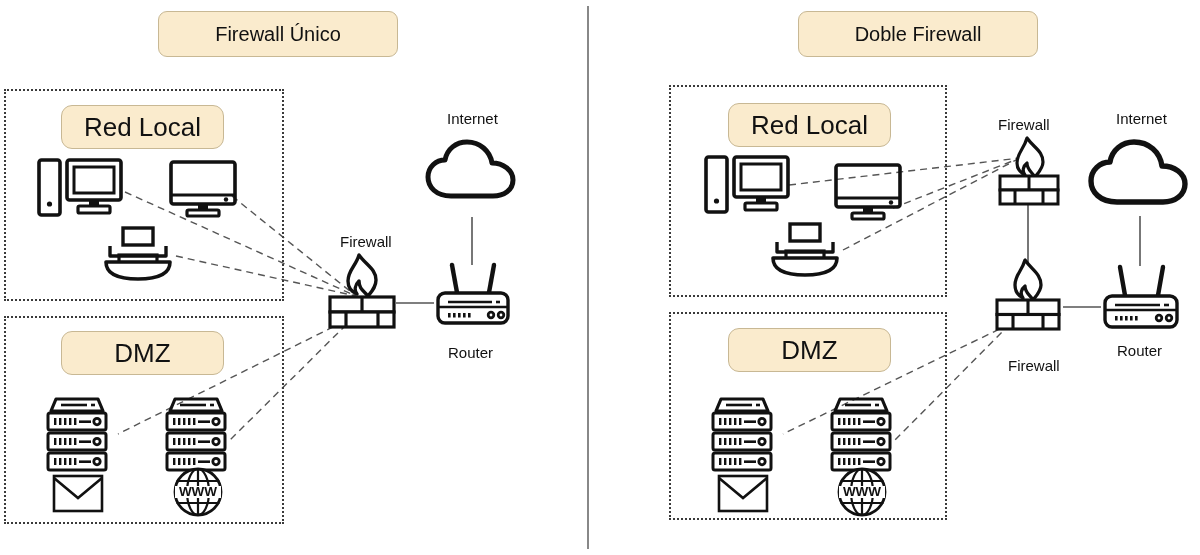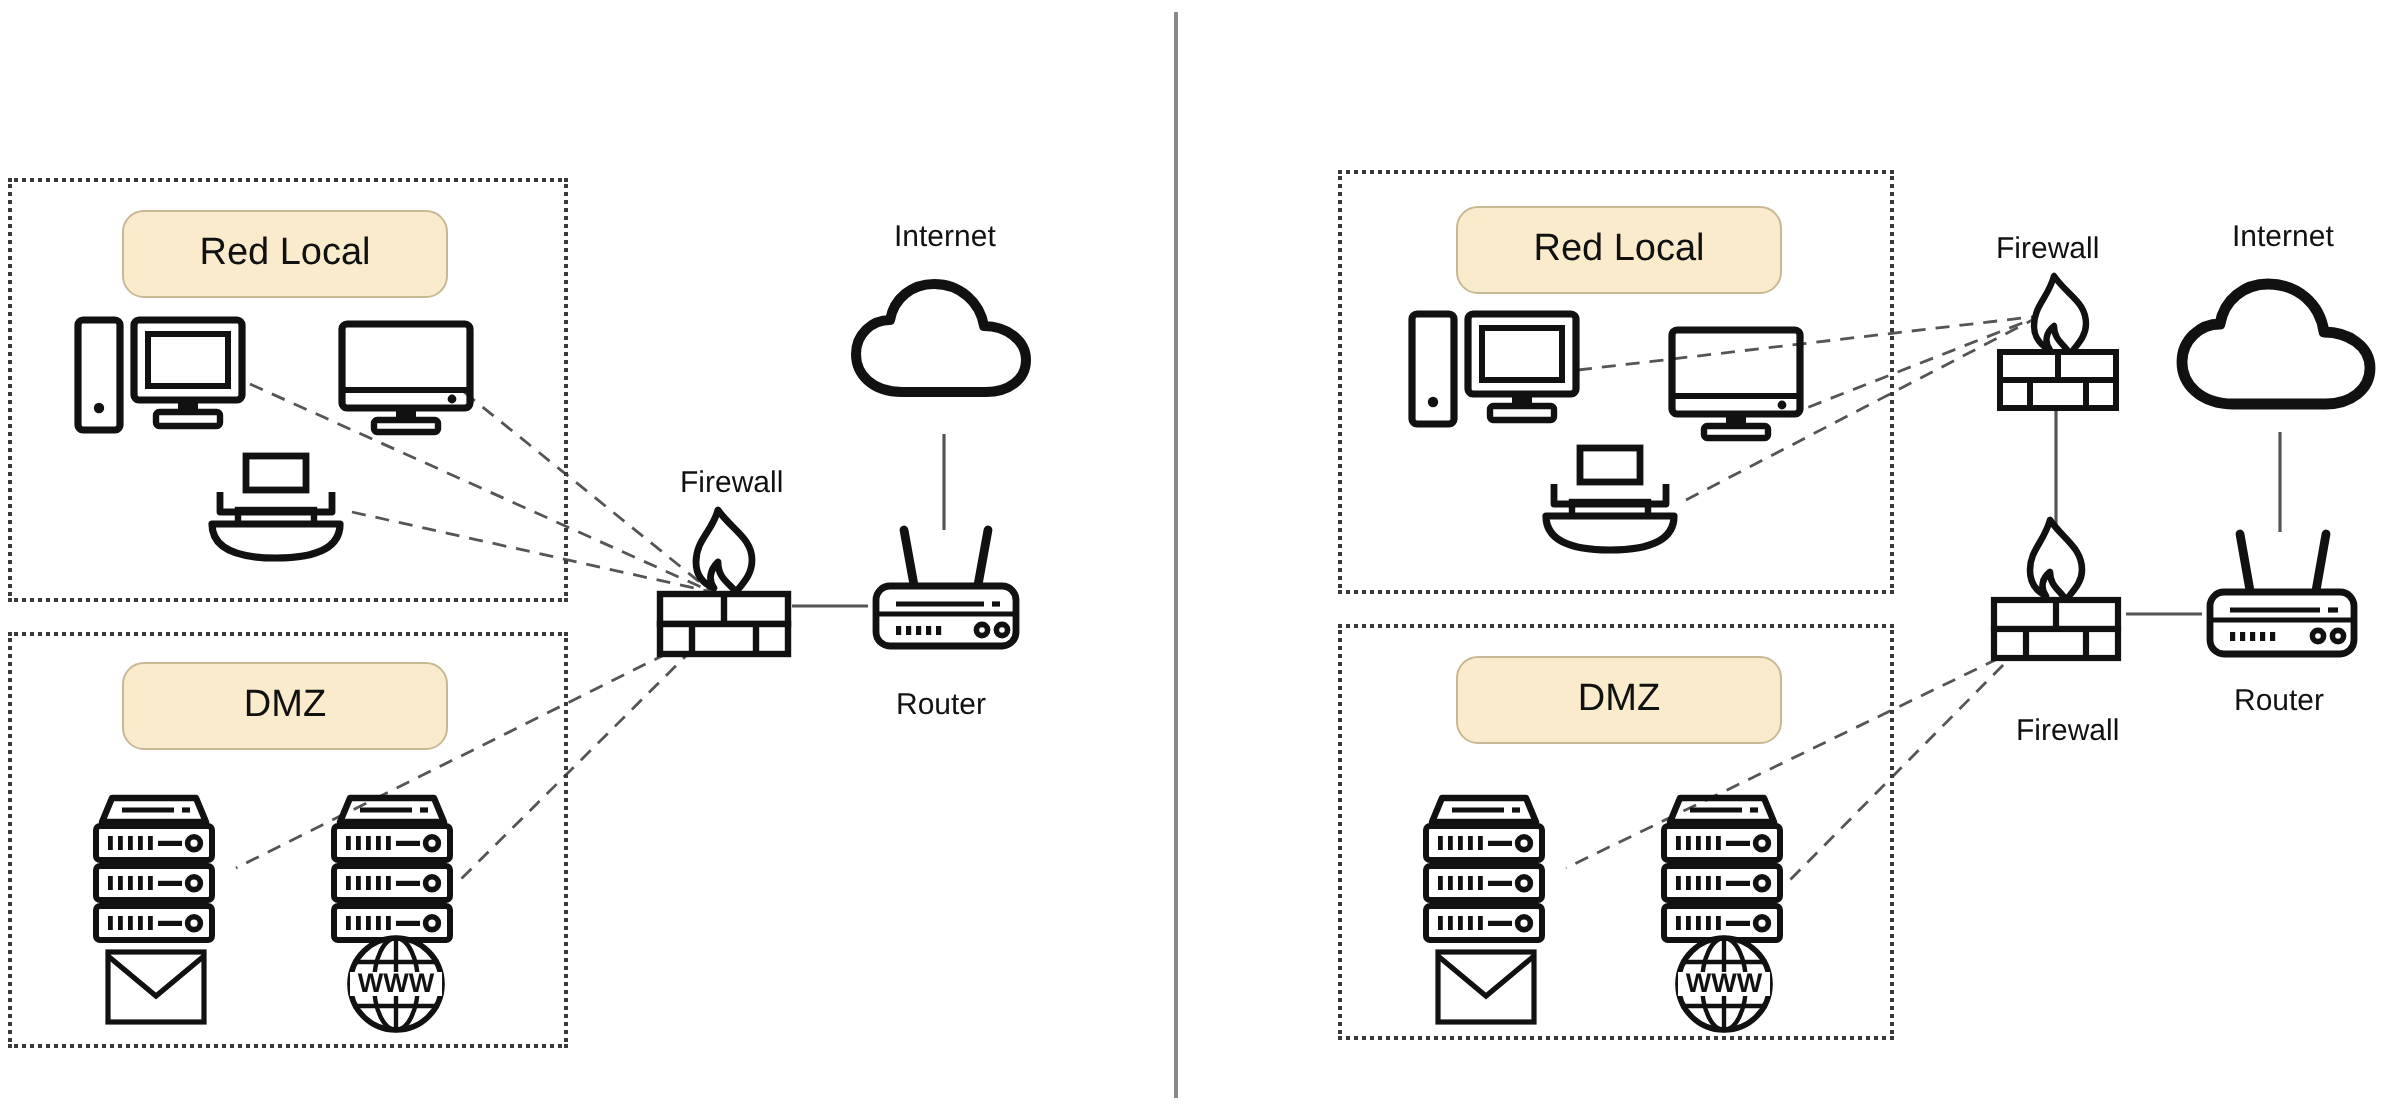--- a/index.html
+++ b/index.html
@@ -42,21 +42,21 @@
     box-sizing: border-box;
     background: transparent;
   }
   .zone-label {
     position: absolute;
     background: #faebcd;
     border: 1px solid #c8b894;
     border-radius: 11px;
     text-align: center;
     color: #111111;
-    font-size: 19px;
+    font-size: 26px;
     display: flex;
     align-items: center;
     justify-content: center;
     box-sizing: border-box;
   }
   .node-label {
     position: absolute;
     font-size: 15px;
     color: #111111;
     white-space: nowrap;
@@ -76,21 +76,23 @@
     pointer-events: none;
   }
 </style>
 </head>
 <body>
 
 <div id="canvas">
 
   <div class="divider" style="left:587px;"></div>
 
-
+  <div class="panel-title" style="left:158px; top:11px; width:240px; height:46px;">Firewall Único</div>
+
+  <div class="panel-title" style="left:798px; top:11px; width:240px; height:46px;">Doble Firewall</div>
 
   <svg class="lines" width="1200" height="555">
 
     <line x1="125" y1="192" x2="356" y2="296" stroke="#555" stroke-width="1.4" stroke-dasharray="7 5"></line>
     <line x1="232" y1="196" x2="356" y2="296" stroke="#555" stroke-width="1.4" stroke-dasharray="7 5"></line>
     <line x1="176" y1="256" x2="356" y2="296" stroke="#555" stroke-width="1.4" stroke-dasharray="7 5"></line>
 
     <line x1="355" y1="316" x2="118" y2="434" stroke="#555" stroke-width="1.4" stroke-dasharray="7 5"></line>
     <line x1="355" y1="316" x2="228" y2="442" stroke="#555" stroke-width="1.4" stroke-dasharray="7 5"></line>
 

